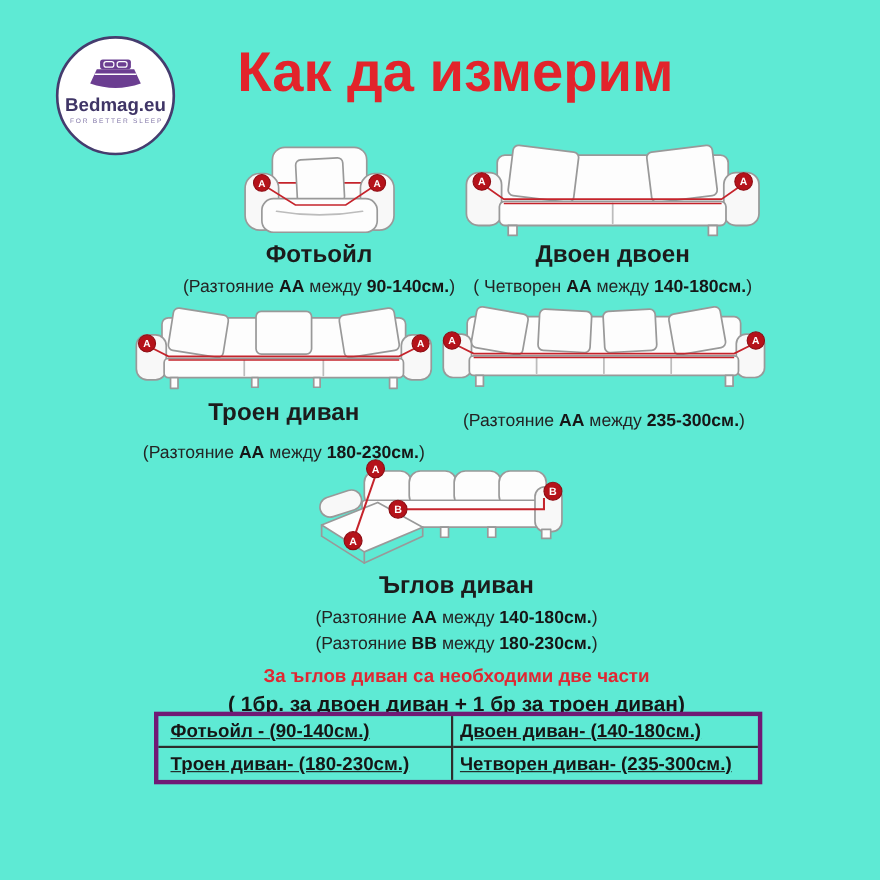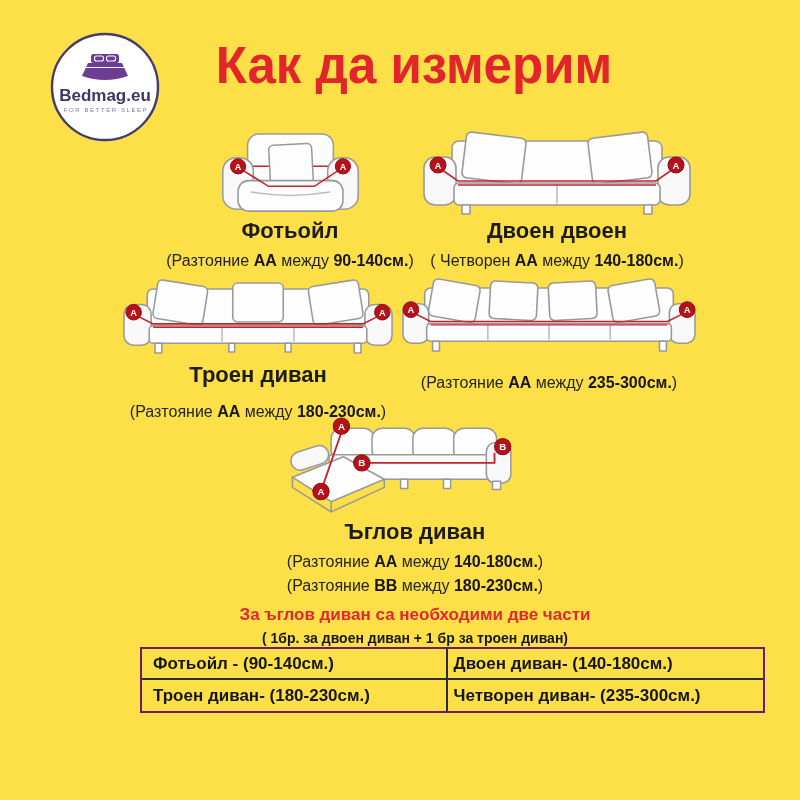--- a/index.html
+++ b/index.html
@@ -1,16 +1,16 @@
 <!DOCTYPE html>
 <html><head>
 <meta charset="utf-8">
 <style>
   html,body{margin:0;padding:0;background:#ffffff;}
-  .page{position:relative;width:800px;height:800px;background:#fde047;overflow:hidden;
+  .page{position:relative;width:800px;height:800px;background:#5eead4;overflow:hidden;
         font-family:"Liberation Sans",sans-serif;color:#1c1c1c;}
 
   
   .logo{position:absolute;left:48px;top:31px;width:114px;height:114px;}
 
   
   .title{position:absolute;left:0;right:0;top:36px;text-align:center;
          transform:translateX(14px);
          font-size:51px;font-weight:700;color:#e2242b;letter-spacing:0px;}
 
@@ -26,26 +26,26 @@
   .b-armchair .svgwrap{height:84px;}
   .b-double .svgwrap{height:84px;}
   .b-triple{left:108px;top:283px;width:300px;}
   .b-quad{left:398px;top:283px;width:302px;}
   .b-triple .svgwrap,.b-quad .svgwrap{height:76px;}
   .b-triple .measure,.b-quad .measure{margin-top:12px;}
 
   .b-corner{left:145px;top:428px;width:540px;}
   .b-corner .svgwrap{height:88px;transform:translateX(-20px);}
   .note-red{font-size:17px;font-weight:700;color:#e02732;margin-top:7px;white-space:nowrap;}
-  .note-black{font-size:14px;font-weight:700;color:#161616;margin-top:5px;white-space:nowrap;}
-
-  
-  .sizes-table{position:absolute;left:140px;top:647px;width:625px;height:66px;
-               border:2px solid #701a75;box-sizing:border-box;
-               display:grid;grid-template-columns:49.2% 50.8%;grid-template-rows:1fr 1fr;}
+  .note-black{font-size:19px;font-weight:700;color:#161616;margin-top:5px;white-space:nowrap;}
+
+  
+  .sizes-table{position:absolute;left:140px;top:647px;width:553px;height:66px;
+               border:4px solid #701a75;box-sizing:border-box;
+               display:grid;grid-template-columns:49.2% 50.8%;grid-template-rows:1fr 1fr;text-decoration:underline;}
   .cell{border-right:2px solid #2d2d2d;border-bottom:2px solid #2d2d2d;
         display:flex;align-items:center;padding-left:11px;
         font-size:17px;font-weight:700;color:#161616;white-space:nowrap;box-sizing:border-box;}
   .cell:nth-child(2n){border-right:none;padding-left:6px;}
   .cell:nth-child(n+3){border-bottom:none;}
 
   svg{display:block;overflow:visible;}
   svg text{font-family:"Liberation Sans",sans-serif;}
 </style>
 </head>

